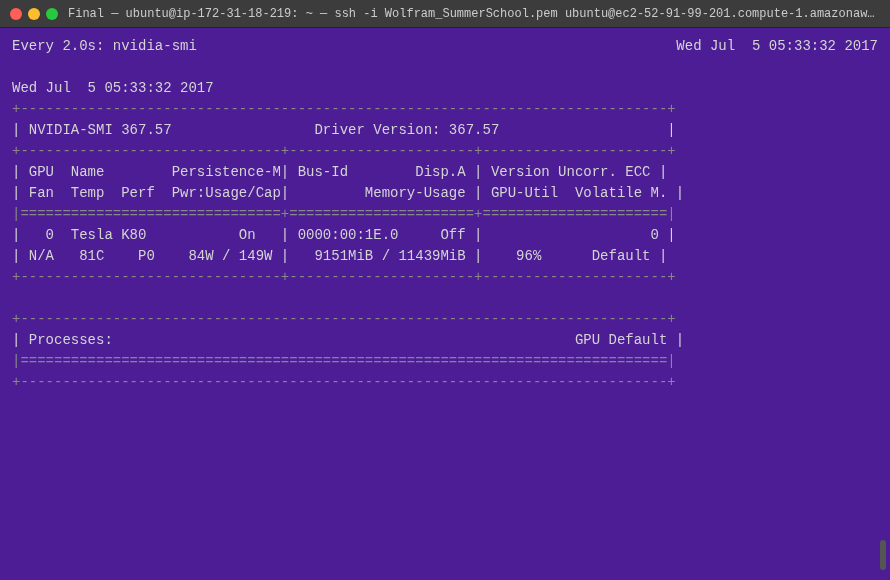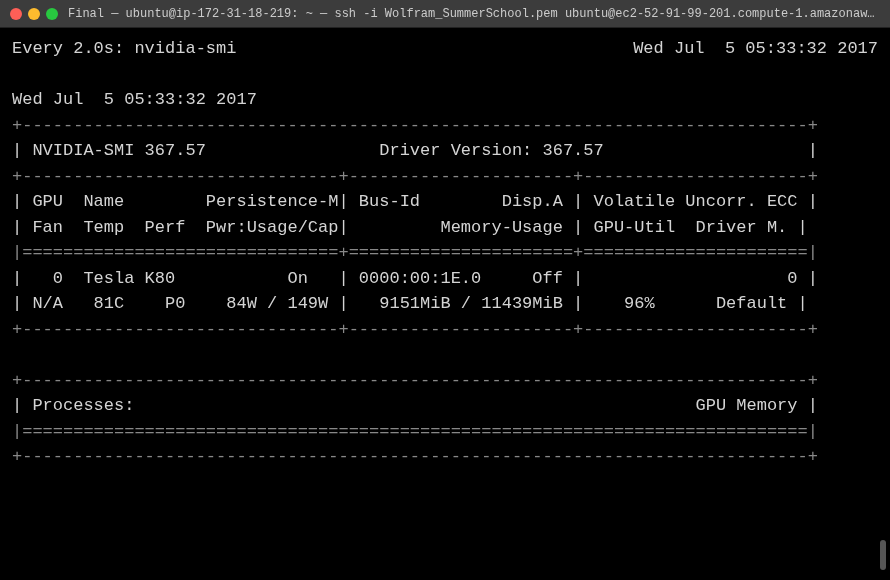--- a/index.html
+++ b/index.html
@@ -44,23 +44,23 @@
       font-size: 12px;
       flex: 1;
       text-align: center;
       white-space: nowrap;
       overflow: hidden;
       text-overflow: ellipsis;
     }
 
     
     .terminal {
-      background: #000000;
+      background: #4c1d95;
       color: #d4d4d4;
-      font-size: 17px;
+      font-size: 14px;
       padding: 8px 12px;
       height: calc(580px - 28px);
       overflow: hidden;
       line-height: 1.5;
     }
 
     .terminal-line {
       white-space: pre;
       color: #d4d4d4;
     }
@@ -100,26 +100,26 @@
 <div class="terminal">
   <div class="top-info">
     <span class="terminal-line">Every 2.0s: nvidia-smi</span>
     <span class="terminal-line">Wed Jul  5 05:33:32 2017</span>
   </div>
   <div class="terminal-line">&nbsp;</div>
   <div class="terminal-line">Wed Jul  5 05:33:32 2017</div>
   <div class="terminal-line section-divider">+-----------------------------------------------------------------------------+</div>
   <div class="terminal-line">| NVIDIA-SMI 367.57                 Driver Version: 367.57                    |</div>
   <div class="terminal-line section-divider">+-------------------------------+----------------------+----------------------+</div>
-  <div class="terminal-line">| GPU  Name        Persistence-M| Bus-Id        Disp.A | Volatile Uncorr. ECC |</div>
-  <div class="terminal-line">| Fan  Temp  Perf  Pwr:Usage/Cap|         Memory-Usage | GPU-Util  Driver M. |</div>
+  <div class="terminal-line">| GPU  Name        Persistence-M| Bus-Id        Disp.A | Version Uncorr. ECC |</div>
+  <div class="terminal-line">| Fan  Temp  Perf  Pwr:Usage/Cap|         Memory-Usage | GPU-Util  Volatile M. |</div>
   <div class="terminal-line section-divider">|===============================+======================+======================|</div>
   <div class="terminal-line">|   0  Tesla K80           On   | 0000:00:1E.0     Off |                    0 |</div>
   <div class="terminal-line">| N/A   81C    P0    84W / 149W |   9151MiB / 11439MiB |    96%      Default |</div>
   <div class="terminal-line section-divider">+-------------------------------+----------------------+----------------------+</div>
   <div class="terminal-line">&nbsp;</div>
   <div class="terminal-line section-divider">+-----------------------------------------------------------------------------+</div>
-  <div class="terminal-line">| Processes:                                                       GPU Memory |</div>
+  <div class="terminal-line">| Processes:                                                       GPU Default |</div>
   <div class="terminal-line section-divider">|=============================================================================|</div>
   <div class="terminal-line section-divider">+-----------------------------------------------------------------------------+</div>
 </div>
 
 <div class="scrollbar-indicator"></div>
 
 </body></html>

